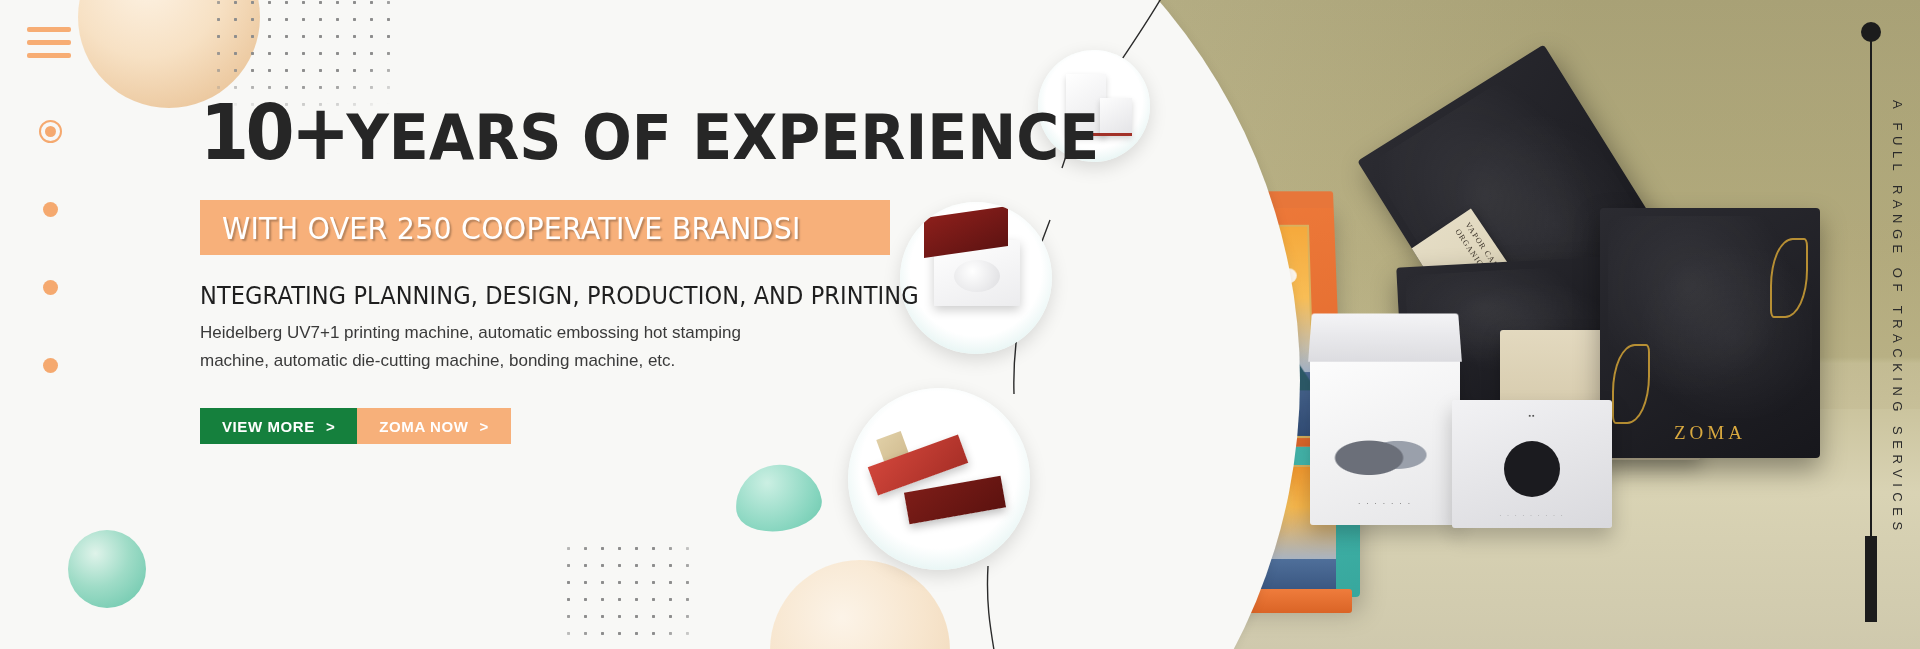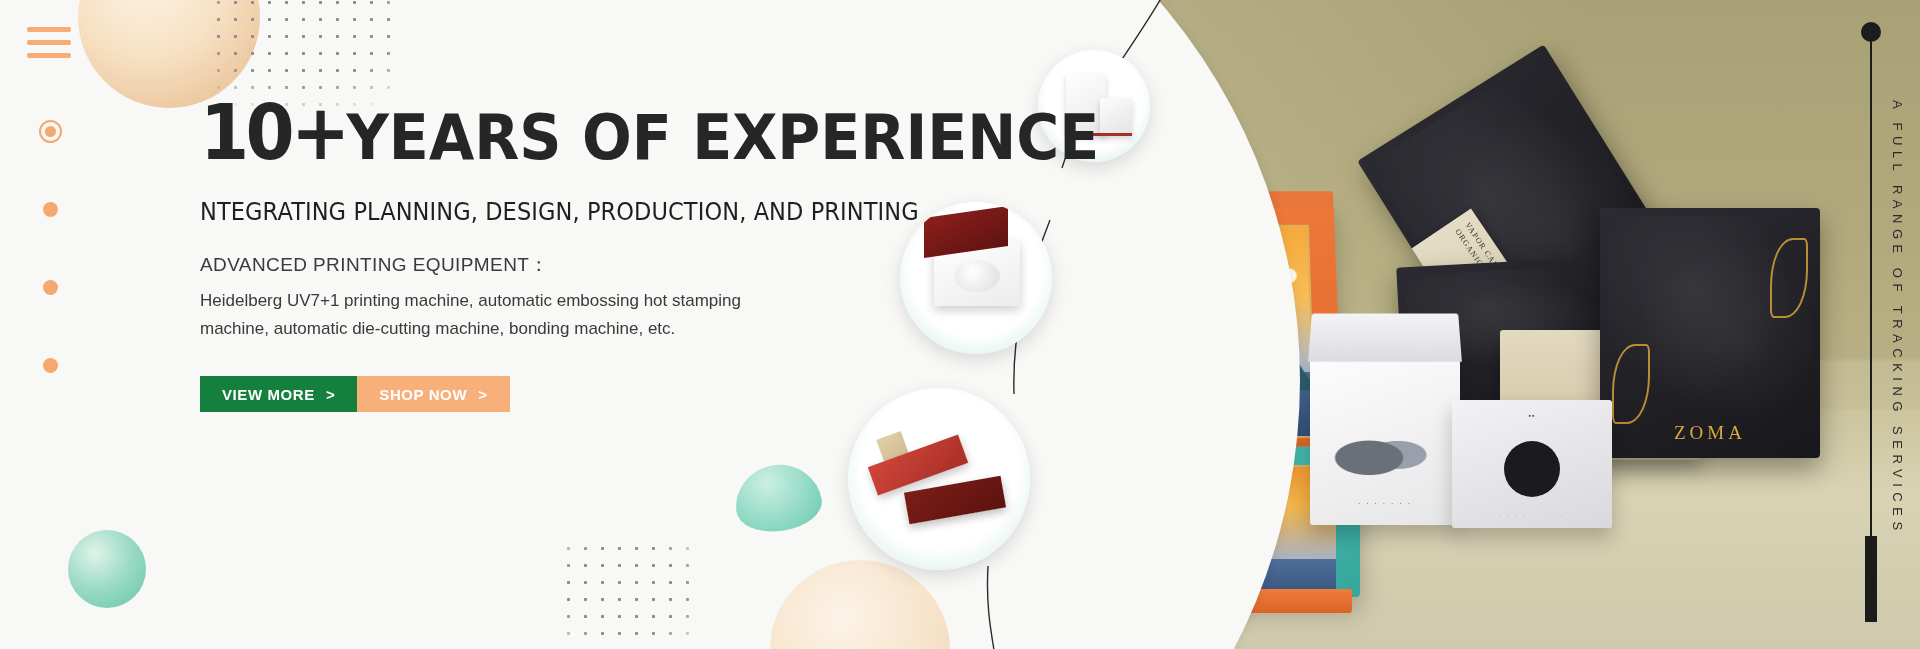--- a/index.html
+++ b/index.html
@@ -441,33 +441,35 @@
     <div class="d"></div>
     <div class="d"></div>
     <div class="d"></div>
   </div>
 
   <div class="content">
     <div class="headline">
       <span class="num">10+</span><span class="rest">YEARS OF EXPERIENCE</span>
     </div>
 
+    <div class="subbar">
+      <span>WITH OVER 250 COOPERATIVE BRANDSI</span>
+    </div>
 
     <div class="tagline">NTEGRATING PLANNING, DESIGN, PRODUCTION, AND PRINTING</div>
 
-    <div class="equip-title">ADVANCED PRINTING EQUIPMENT：</div>
     <div class="equip-body">Heidelberg UV7+1 printing machine, automatic embossing hot stamping machine, automatic  die-cutting machine, bonding machine, etc.</div>
 
     <div class="cta">
       <div class="btn btn-dark">
         <span>VIEW MORE</span>
         <span class="ar">&gt;</span>
       </div>
       <div class="btn btn-orange">
-        <span>SHOP NOW</span>
+        <span>ZOMA NOW</span>
         <span class="ar">&gt;</span>
       </div>
     </div>
   </div>
 
   <div class="vrail">
     <div class="knob"></div>
     <div class="line"></div>
     <div class="bar"></div>
     <div class="vtext">A FULL RANGE OF TRACKING SERVICES</div>

